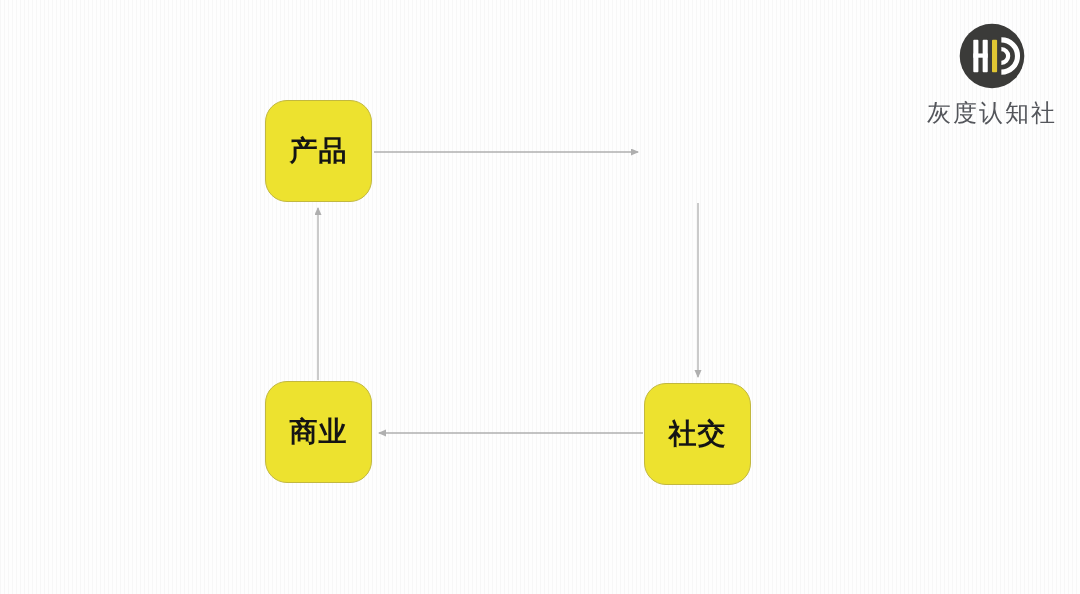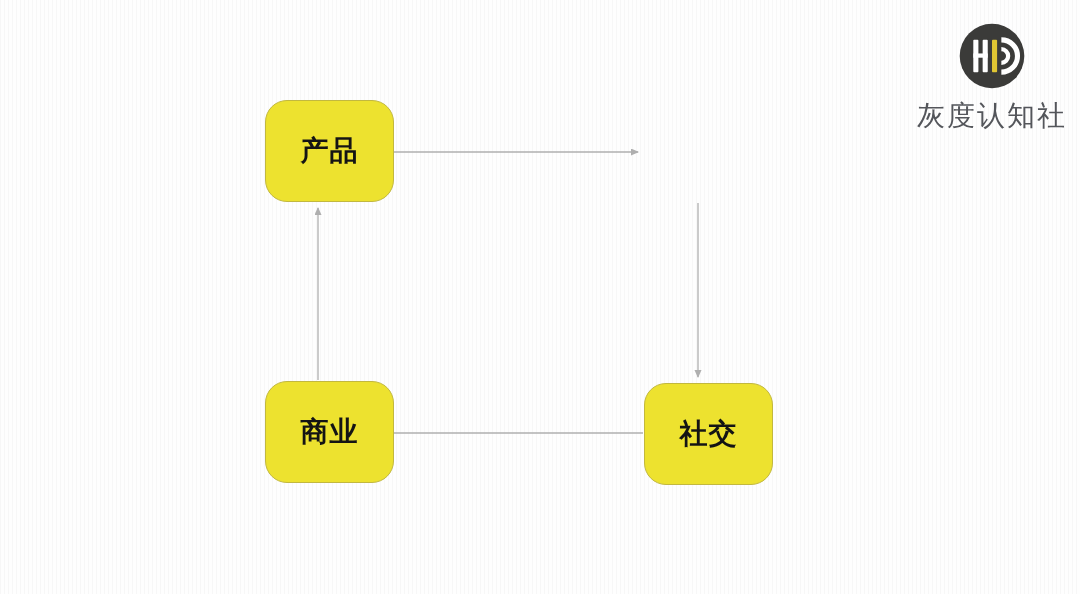--- a/index.html
+++ b/index.html
@@ -32,21 +32,21 @@
     inset: 0;
     z-index: 1;
   }
   .connectors line {
     stroke: var(--arrow);
     stroke-width: 1.3;
   }
   .arrowhead-path { fill: var(--arrow); }
   .node {
     position: absolute;
-    width: 129px;
+    width: 107px;
     height: 102px;
     background: var(--node-fill);
     border: 1px solid var(--node-border);
     border-radius: 22px;
     display: flex;
     align-items: center;
     justify-content: center;
     z-index: 2;
   }
   .node .node-label {
@@ -65,21 +65,21 @@
     top: 22px;
     width: 148px;
     display: flex;
     flex-direction: column;
     align-items: center;
     z-index: 2;
   }
   .brand-logo-svg { width: 68px; height: 68px; display: block; }
   .brand-name {
     margin-top: 7px;
-    font-size: 28px;
+    font-size: 24px;
     font-weight: 400;
     color: var(--brand-text);
     letter-spacing: 2px;
     white-space: nowrap;
   }
 </style>
 </head>
 <body>
 
 <div class="canvas">

